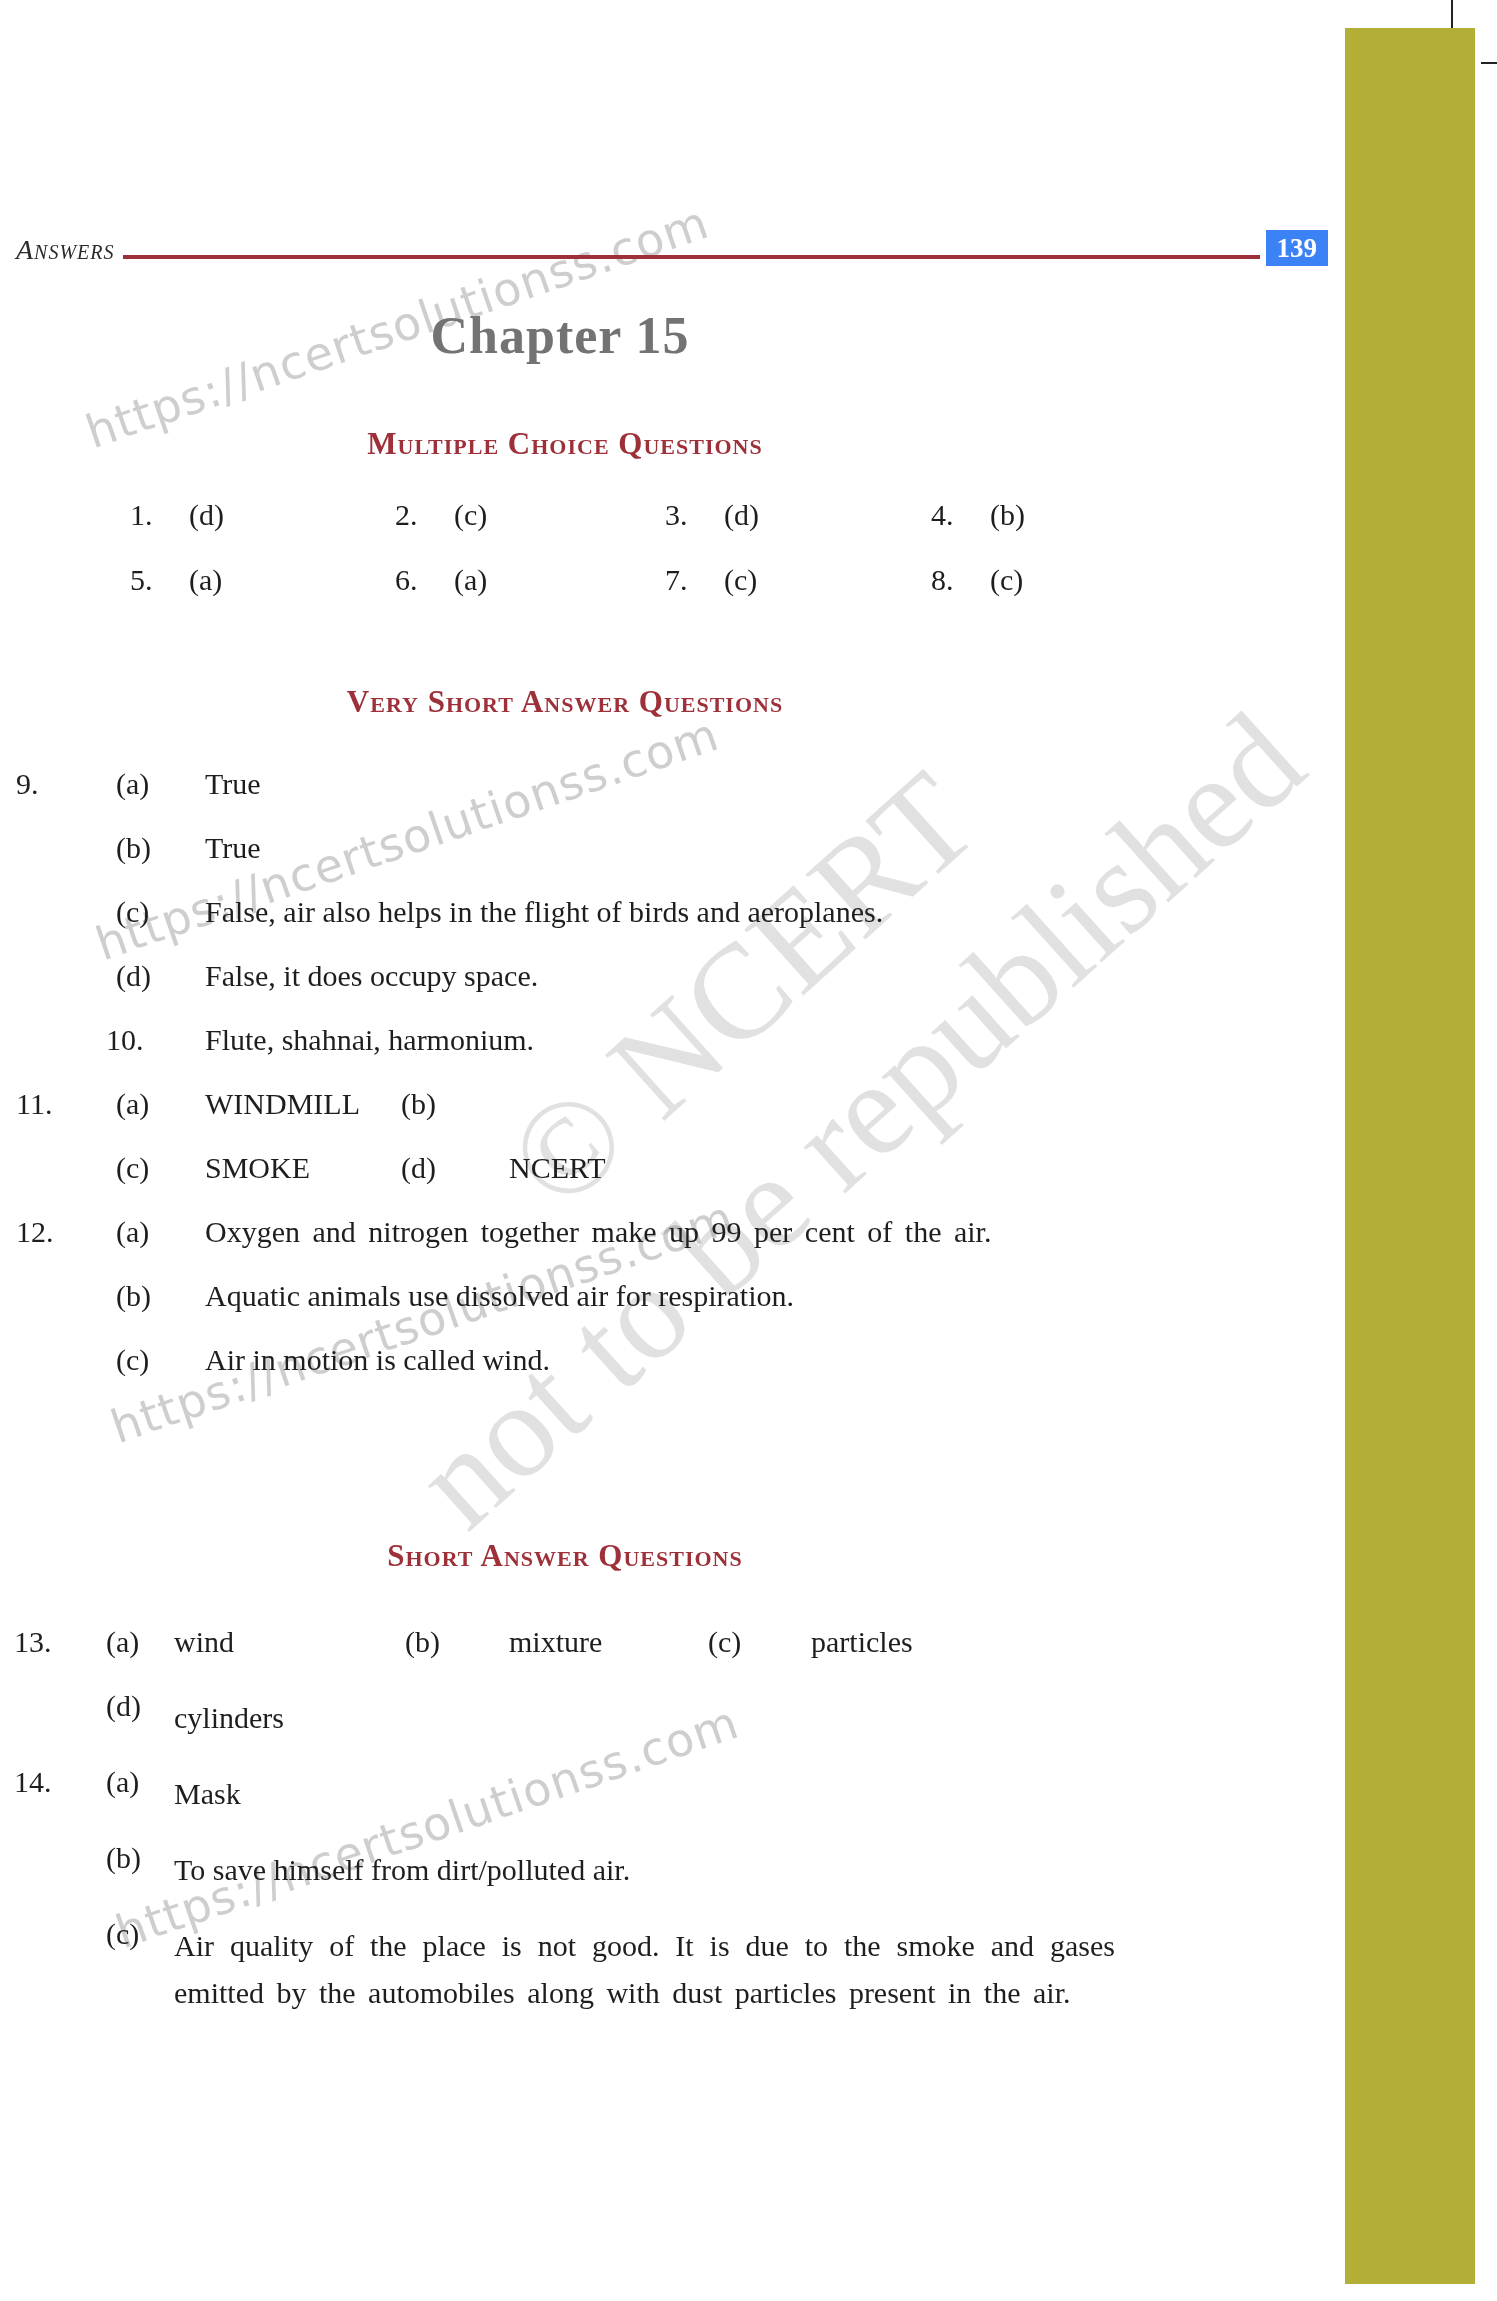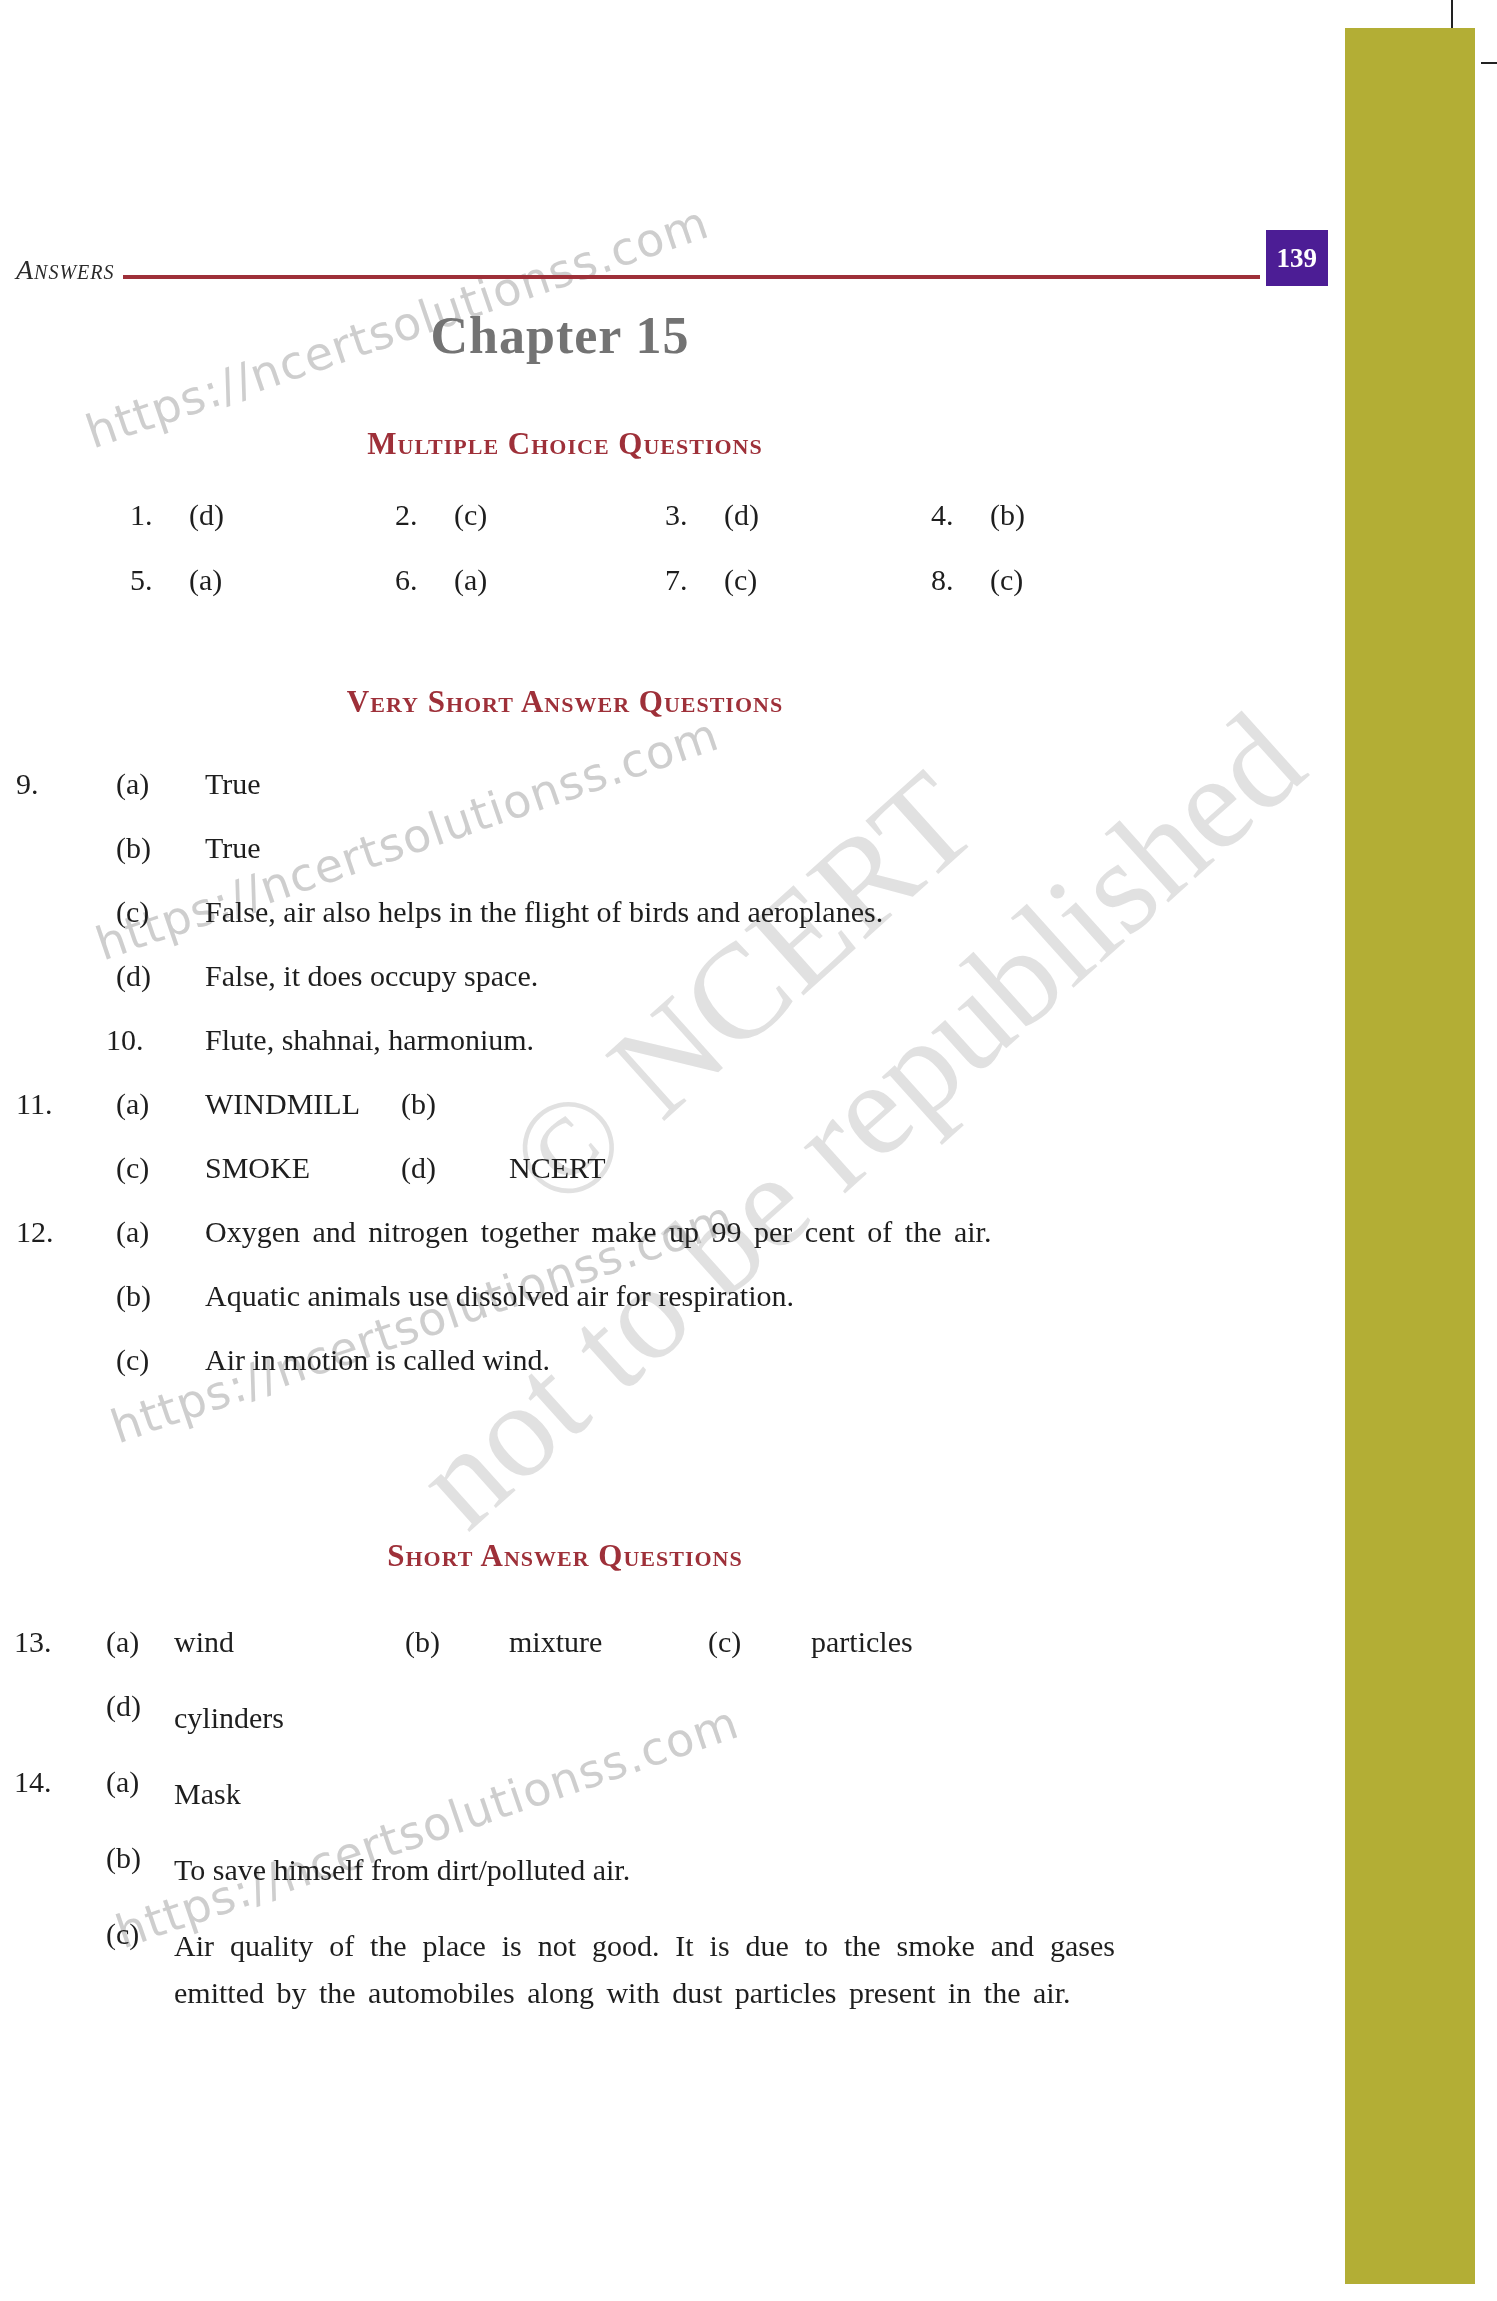--- a/index.html
+++ b/index.html
@@ -39,22 +39,22 @@
   .header {
     position:absolute; z-index:2; left:16px; top:230px; width:1312px;
     display:flex; align-items:flex-end;
   }
   .header-label {
     font-style:italic; font-variant:small-caps; font-size:28px;
     letter-spacing:1px; color:#2b2b2b;
   }
   .header-rule { flex:1; height:4px; background:#9e3039; margin:0 6px 7px 8px; }
   .page-num {
-    background:#4c1d95; color:#ffffff; font-size:27px; line-height:36px;
-    padding:10px 11px; font-weight:bold;
+    background:#3b82f6; color:#ffffff; font-size:27px; line-height:36px;
+    padding:0 11px; font-weight:bold;
   }
 
   
   .title {
     position:absolute; z-index:2; left:0; top:306px; width:1120px; text-align:center;
     font-size:52px; font-weight:bold; color:#737373; letter-spacing:1px;
   }
   .section-heading {
     position:absolute; z-index:2; left:0; width:1130px; text-align:center;
     font-variant:small-caps; font-weight:bold; font-size:31px;

